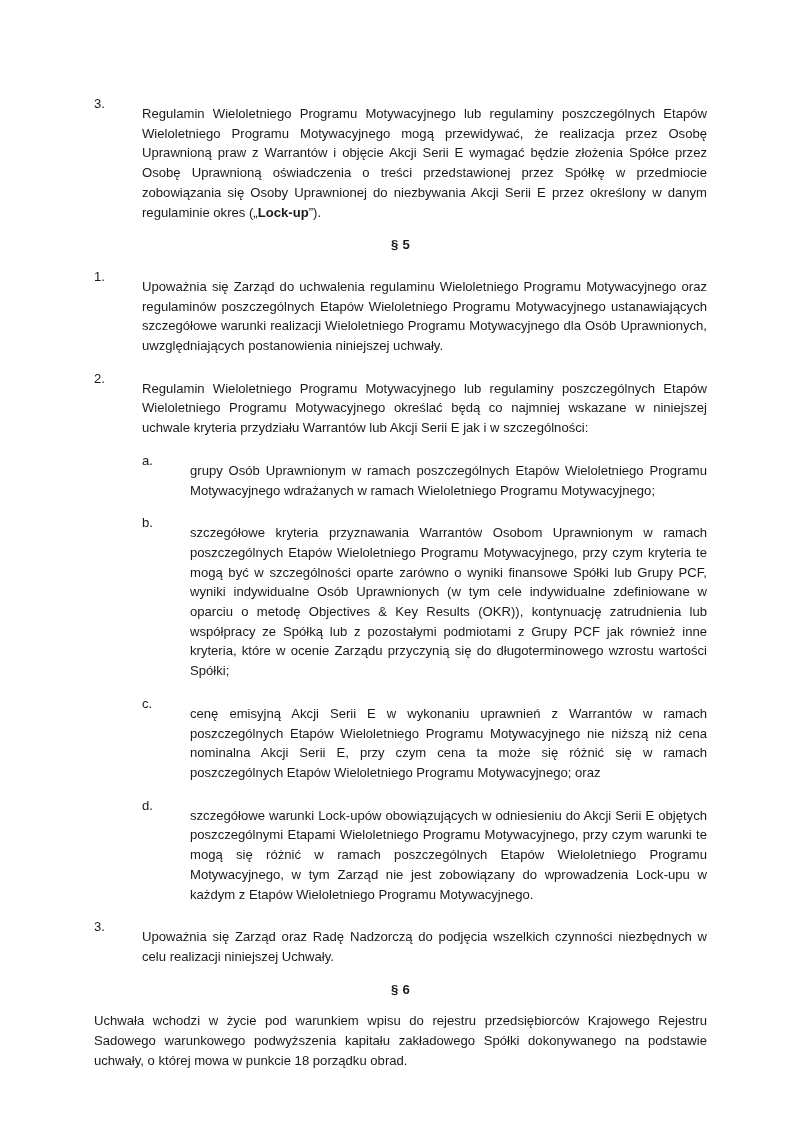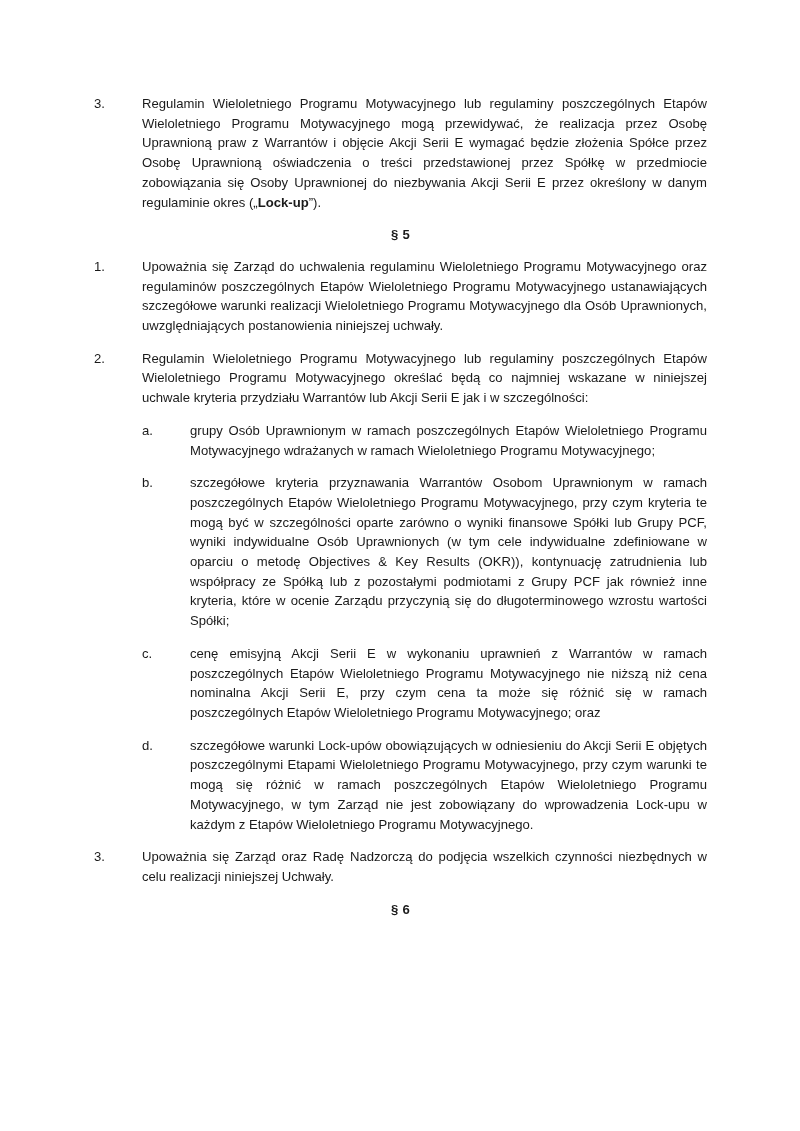--- a/index.html
+++ b/index.html
@@ -48,20 +48,21 @@
     font-size: 13.1px;
     line-height: 19.7px;
     text-align: left;
     white-space: nowrap;
   }
   .item .body {
     flex: 1 1 auto;
     font-size: 13.1px;
     line-height: 19.7px;
     text-align: justify;
+    margin-top: 10px;
   }
 
   
   .sublist {
     margin-left: 48px;
   }
   .sublist .item .marker {
     flex: 0 0 48px;
   }
 
@@ -136,16 +137,17 @@
       </div>
     </div>
 
     <div class="item">
       <div class="marker">3.</div>
       <div class="body">Upoważnia się Zarząd oraz Radę Nadzorczą do podjęcia wszelkich czynności niezbędnych w celu realizacji niniejszej Uchwały.</div>
     </div>
 
     <div class="heading">§ 6</div>
 
+    <p class="para plain-block">Uchwała wchodzi w życie pod warunkiem wpisu do rejestru przedsiębiorców Krajowego Rejestru Sadowego warunkowego podwyższenia kapitału zakładowego Spółki dokonywanego na podstawie uchwały, o której mowa w punkcie 18 porządku obrad.</p>
 
   </div>
 
 </div>
 
 </body></html>

